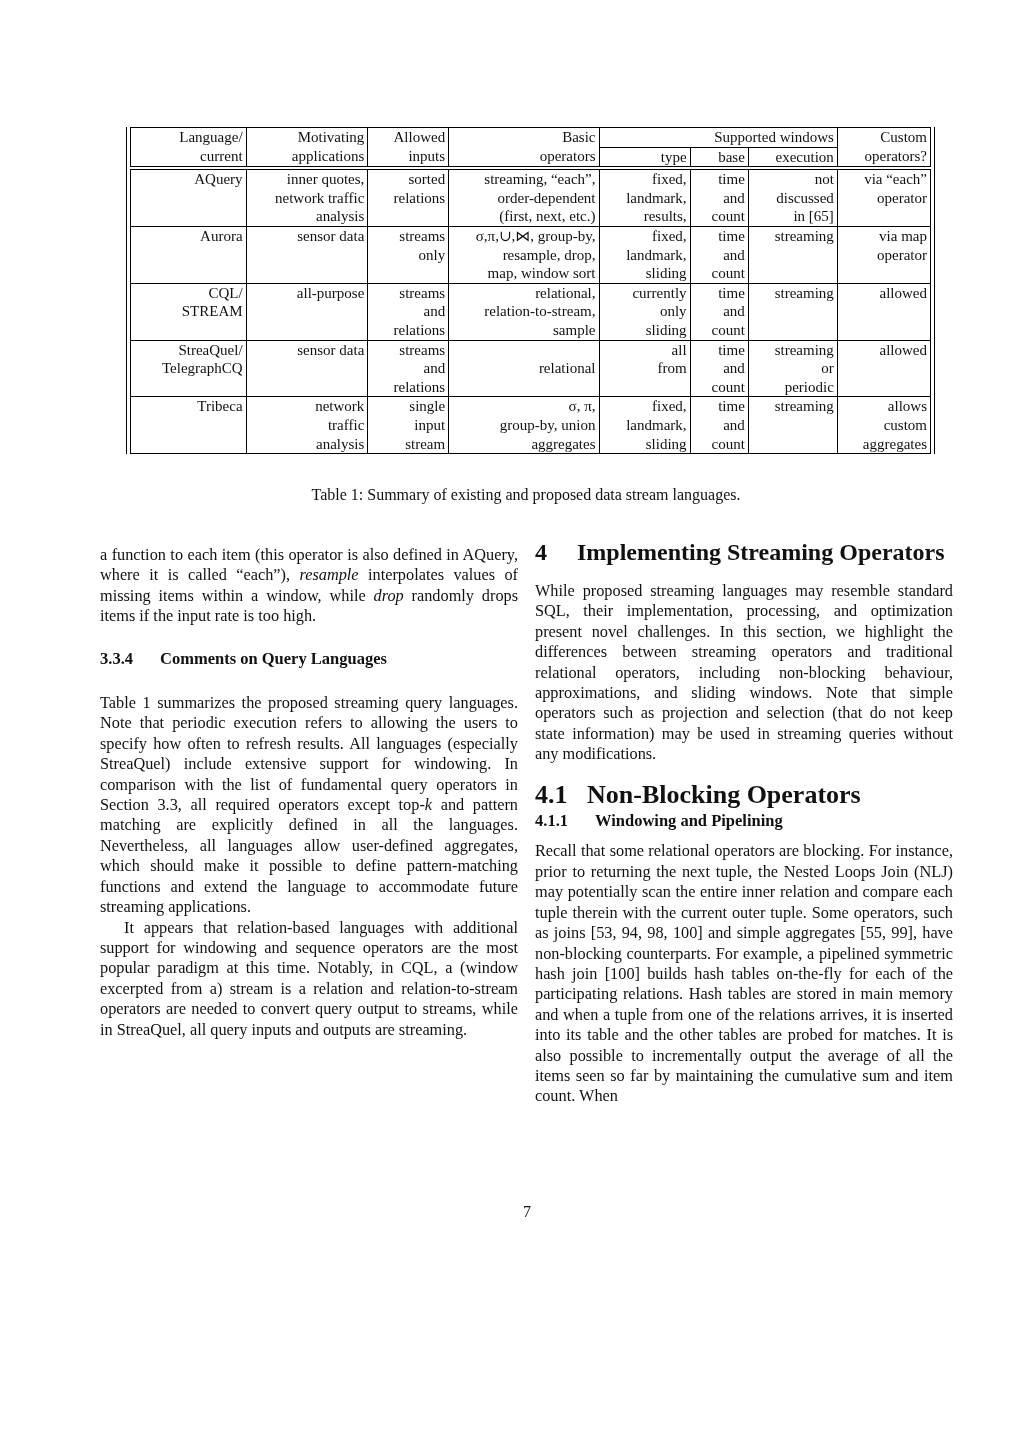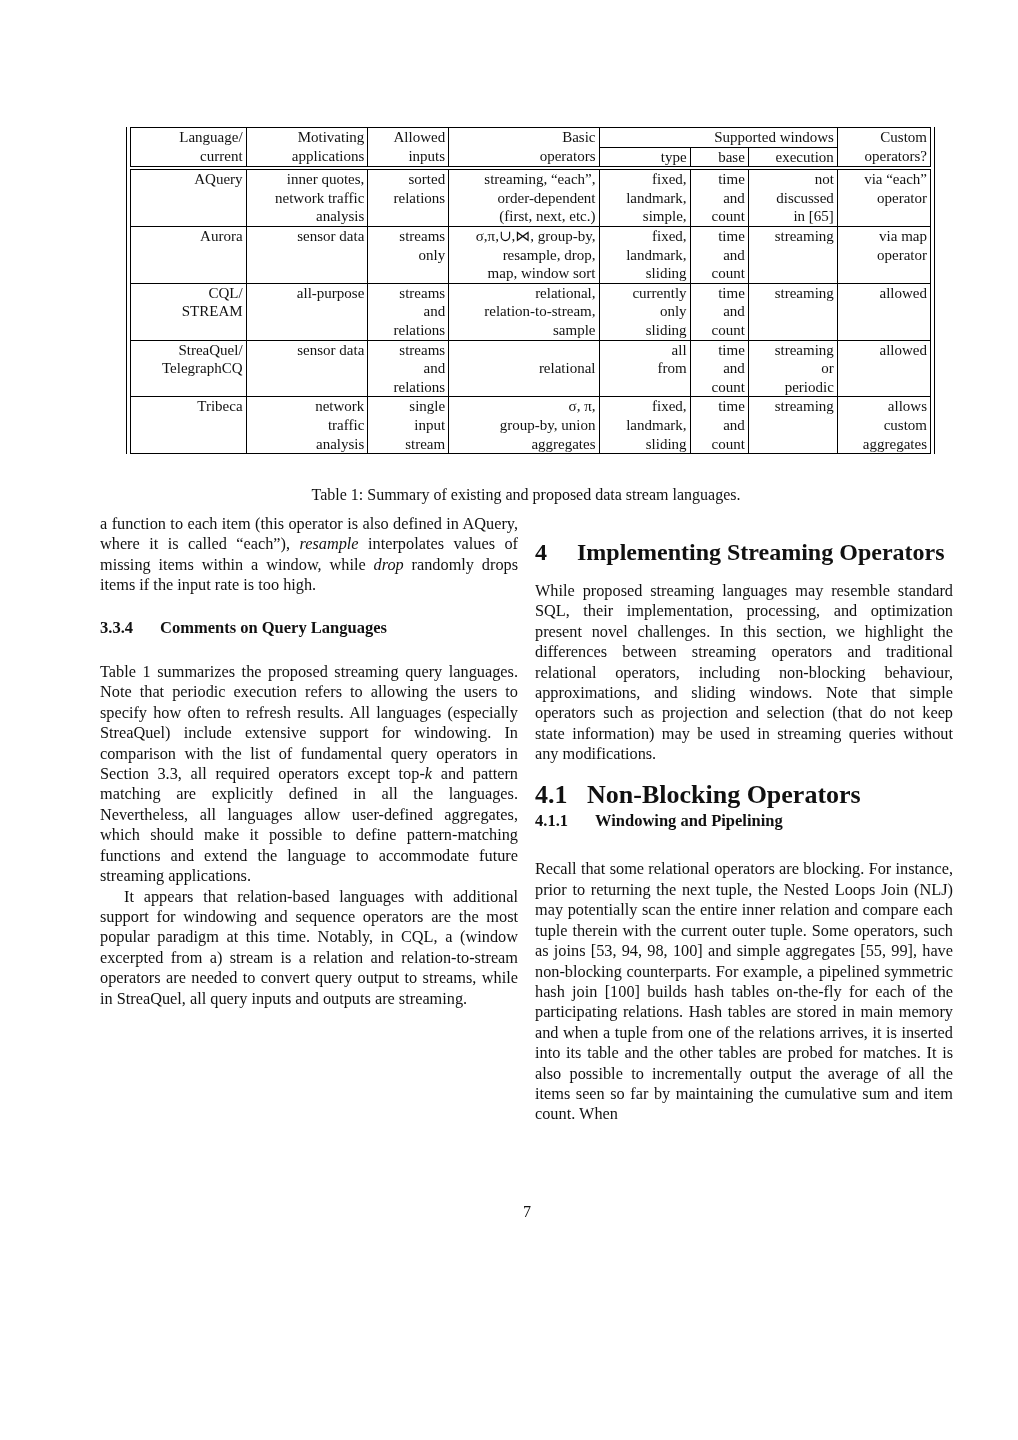--- a/index.html
+++ b/index.html
@@ -34,32 +34,32 @@
 
   .caption {
     position: absolute; left: 0; width: 1052px; top: 486px; text-align: center;
     font-family: "Liberation Serif", serif; font-size: 16px;
   }
 
   
   .col { position: absolute; width: 418px;
     font-family: "Liberation Serif", "DejaVu Serif", serif;
     font-size: 16.3px; line-height: 20.4px; text-align: justify; }
-  .col-left { left: 100px; top: 514px; }
+  .col-left { left: 100px; top: 545px; }
   .col-right { left: 535px; top: 537px; }
   .col p { margin: 0; }
   .col p.indent { text-indent: 24px; }
   .col em { font-style: italic; }
   .h-sub { font-weight: bold; font-size: 16.5px; margin: 22px 0 24px 0; }
   .h-sub .num { display: inline-block; width: 60px; }
   .h-sec { font-weight: bold; font-size: 24px; line-height: 30px; margin: 0 0 14px 0; display: flex; text-align: left; }
   .h-sec .num { width: 42px; flex: none; }
   .h-subsec { font-weight: bold; font-size: 26px; margin: 20px 0 6px 0; }
   .h-subsec .num { display: inline-block; width: 52px; }
-  .h-subsub { font-weight: bold; font-size: 16.5px; margin: 4px 0 28px 0; }
+  .h-subsub { font-weight: bold; font-size: 16.5px; margin: 4px 0 10px 0; }
   .h-subsub .num { display: inline-block; width: 60px; }
 
   .pagenum { position: absolute; left: 0; width: 1054px; top: 1203px; text-align: center;
     font-family: "Liberation Serif", serif; font-size: 16px; }
 </style>
 </head>
 <body>
 
 <div class="page">
 
@@ -110,21 +110,21 @@
               <span class="line">relations</span>
             </td>
             <td>
               <span class="line">streaming, “each”,</span>
               <span class="line">order-dependent</span>
               <span class="line">(first, next, etc.)</span>
             </td>
             <td>
               <span class="line">fixed,</span>
               <span class="line">landmark,</span>
-              <span class="line">simple,</span>
+              <span class="line">results,</span>
             </td>
             <td>
               <span class="line">time</span>
               <span class="line">and</span>
               <span class="line">count</span>
             </td>
             <td>
               <span class="line">not</span>
               <span class="line">discussed</span>
               <span class="line">in [65]</span>

